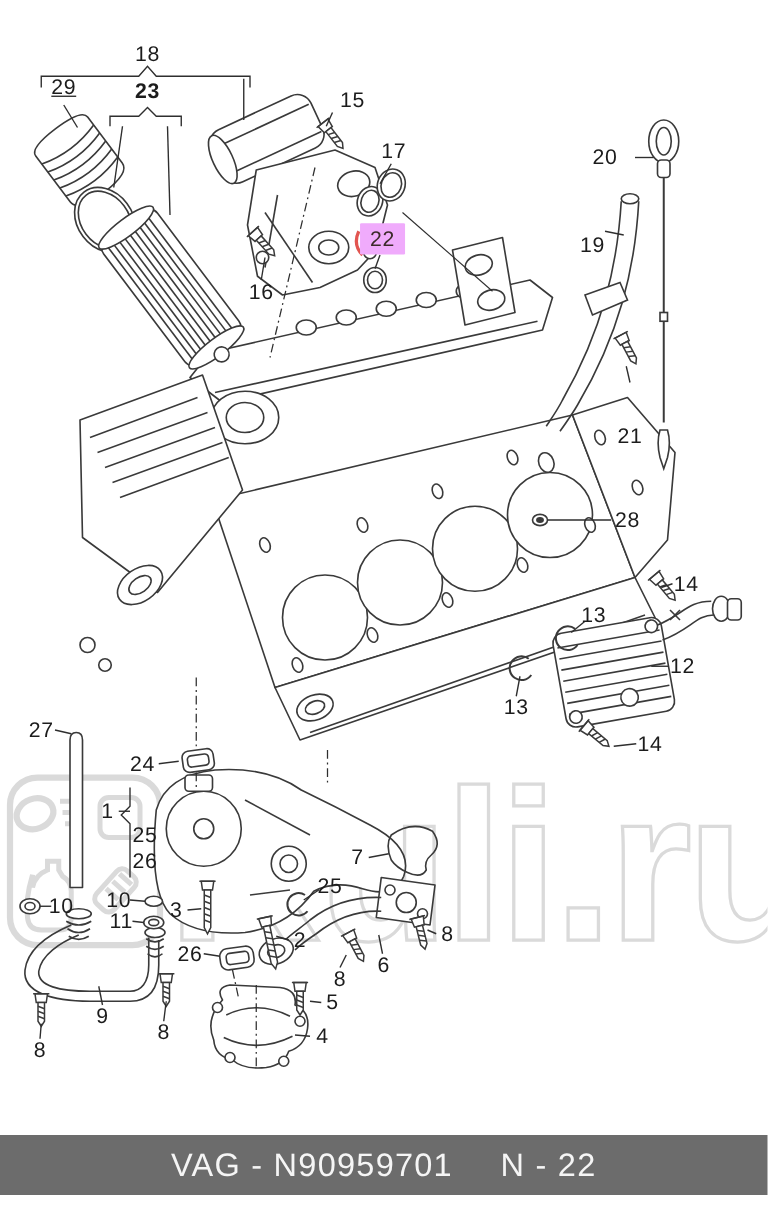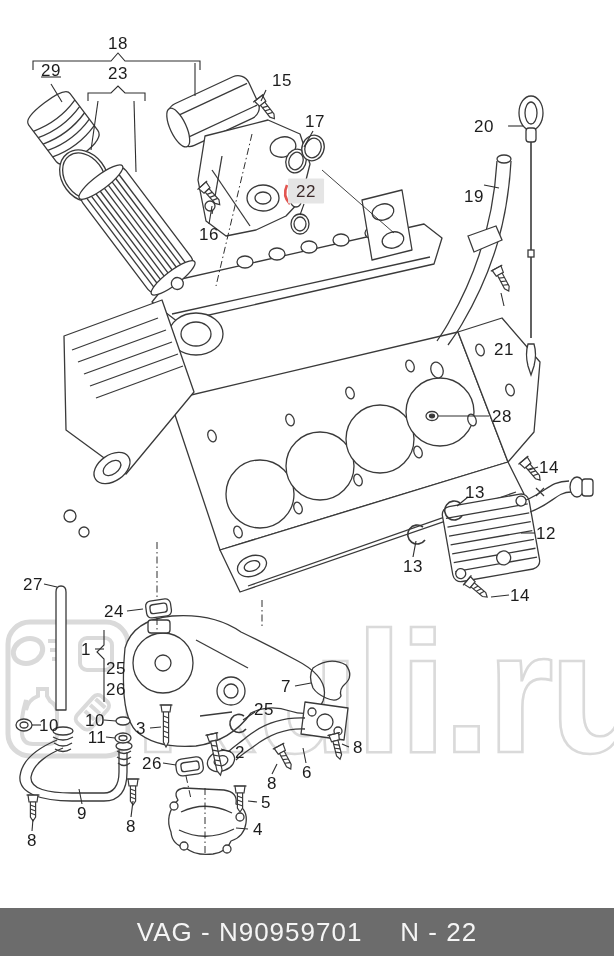--- a/index.html
+++ b/index.html
@@ -2,21 +2,21 @@
 <html><head>
 <meta charset="utf-8">
 <style>
   html,body{margin:0;padding:0;background:#fff;}
   body{width:614px;height:970px;position:relative;font-family:"Liberation Sans",sans-serif;overflow:hidden;}
   .stage{position:absolute;left:0;top:0;width:614px;height:908px;background:#fff;}
   .stage svg{position:absolute;left:0;top:0;}
   .callout-layer{position:absolute;left:0;top:0;width:614px;height:768px;z-index:5;pointer-events:none;}
   .callout{position:absolute;transform:translate(-50%,-50%);font-size:17px;color:#1c1c1c;
            white-space:nowrap;line-height:1;letter-spacing:0.5px;}
-  .callout.highlight{background:#e5e5e5;color:#3c2a2a;padding:4px 8px;border-radius:1px;}
+  .callout.highlight{background:#f0abfc;color:#3c2a2a;padding:4px 8px;border-radius:1px;}
   .footer{position:absolute;left:0;top:908px;width:614px;height:48px;background:#6c6c6c;
           display:flex;align-items:center;justify-content:center;gap:38px;z-index:6;}
   .footer span{color:#f5f5f5;font-size:26px;letter-spacing:1px;}
 </style>
 </head>
 <body>
 
 <div class="stage">
 
   <svg width="614" height="908" viewBox="0 0 614 908">
@@ -367,21 +367,21 @@
       <line x1="157" y1="618" x2="157" y2="630"></line>
       <line x1="262" y1="600" x2="262" y2="628"></line>
       <line x1="186" y1="776" x2="191" y2="799"></line>
       <line x1="205" y1="788" x2="205" y2="855"></line>
     </g>
   </svg>
 
   <div class="callout-layer">
       <div class="callout" style="left: 118px; top: 43px;">18</div>
       <div class="callout" style="left: 51px; top: 70px; text-decoration: underline;">29</div>
-      <div class="callout" style="left: 118px; top: 73px;">23</div>
+      <div class="callout" style="left: 118px; top: 73px; font-weight: bold;">23</div>
       <div class="callout" style="left: 282px; top: 80px;">15</div>
       <div class="callout" style="left: 315px; top: 121px;">17</div>
       <div class="callout" style="left: 484px; top: 126px;">20</div>
       <div class="callout highlight" style="left: 306px; top: 191px;">22</div>
       <div class="callout" style="left: 474px; top: 185px; margin-top: 11px;">19</div>
       <div class="callout" style="left: 209px; top: 234px;">16</div>
       <div class="callout" style="left: 504px; top: 316px; margin-top: 33px;">21</div>
       <div class="callout" style="left: 502px; top: 416px;">28</div>
       <div class="callout" style="left: 549px; top: 467px;">14</div>
       <div class="callout" style="left: 475px; top: 492px;">13</div>

